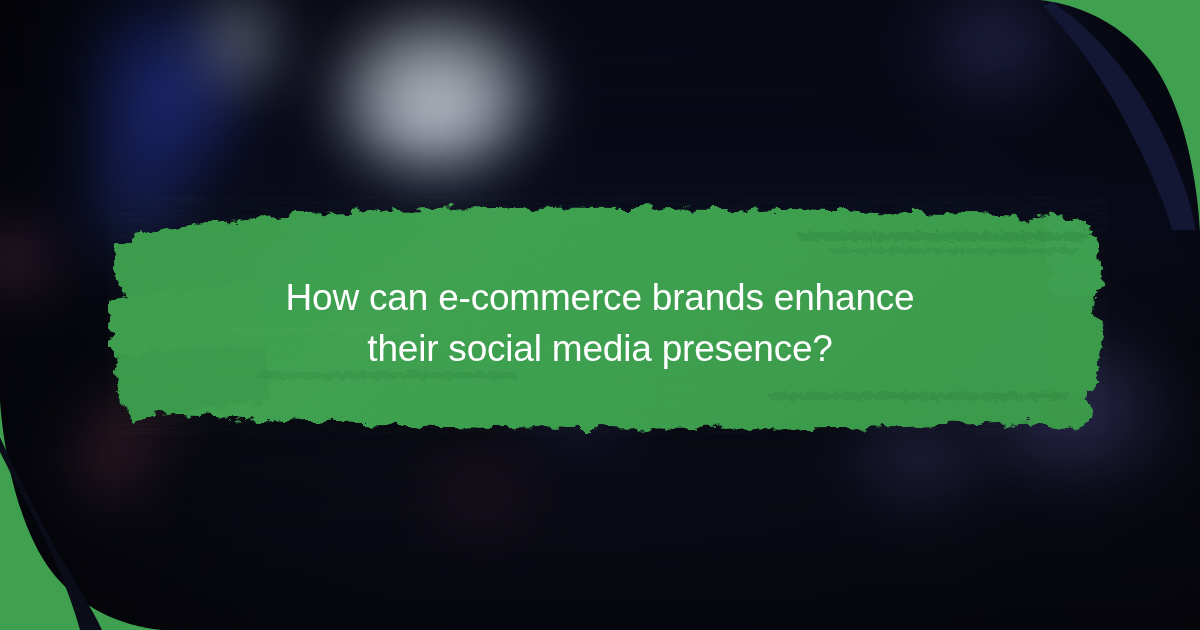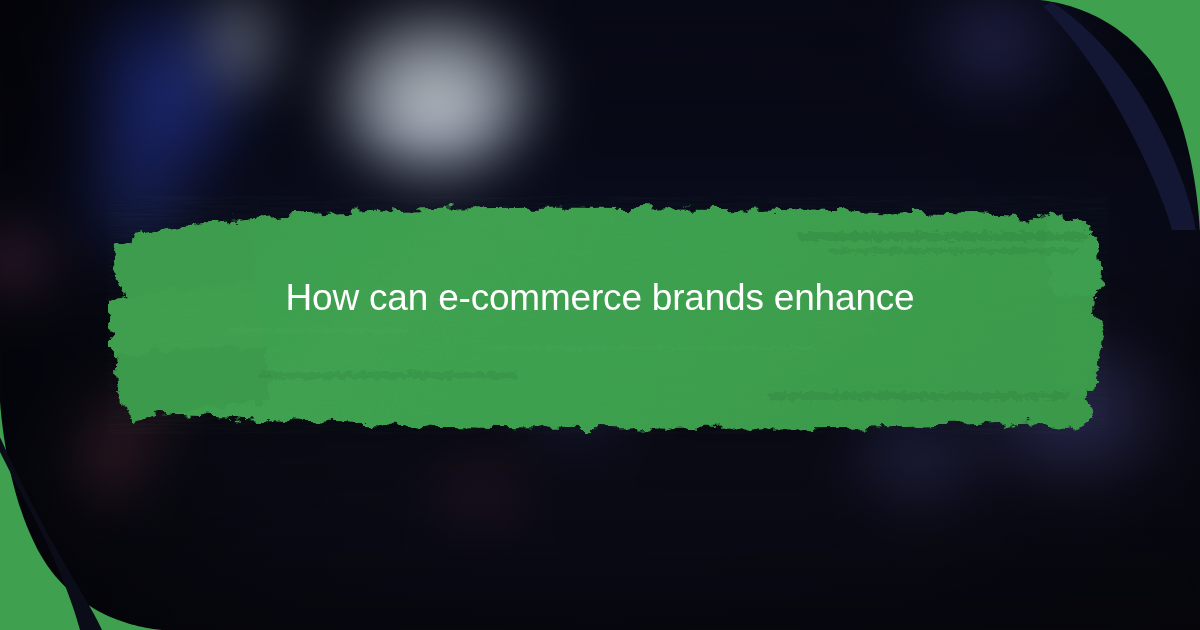--- a/index.html
+++ b/index.html
@@ -184,15 +184,16 @@
         <rect x="120" y="132" width="180" height="5" rx="2" fill="#46a957"></rect>
         <rect x="380" y="150" width="330" height="4" rx="2" fill="#45a856"></rect>
       </g>
 
       <rect x="0" y="0" width="1000" height="238" filter="url(#streak)" opacity="0.10"></rect>
     </svg>
   </div>
 
   <h1 class="headline">
     <span>How can e-commerce brands enhance</span><br>
+    <span>their social media presence?</span>
   </h1>
 
 </div>
 
 </body></html>

